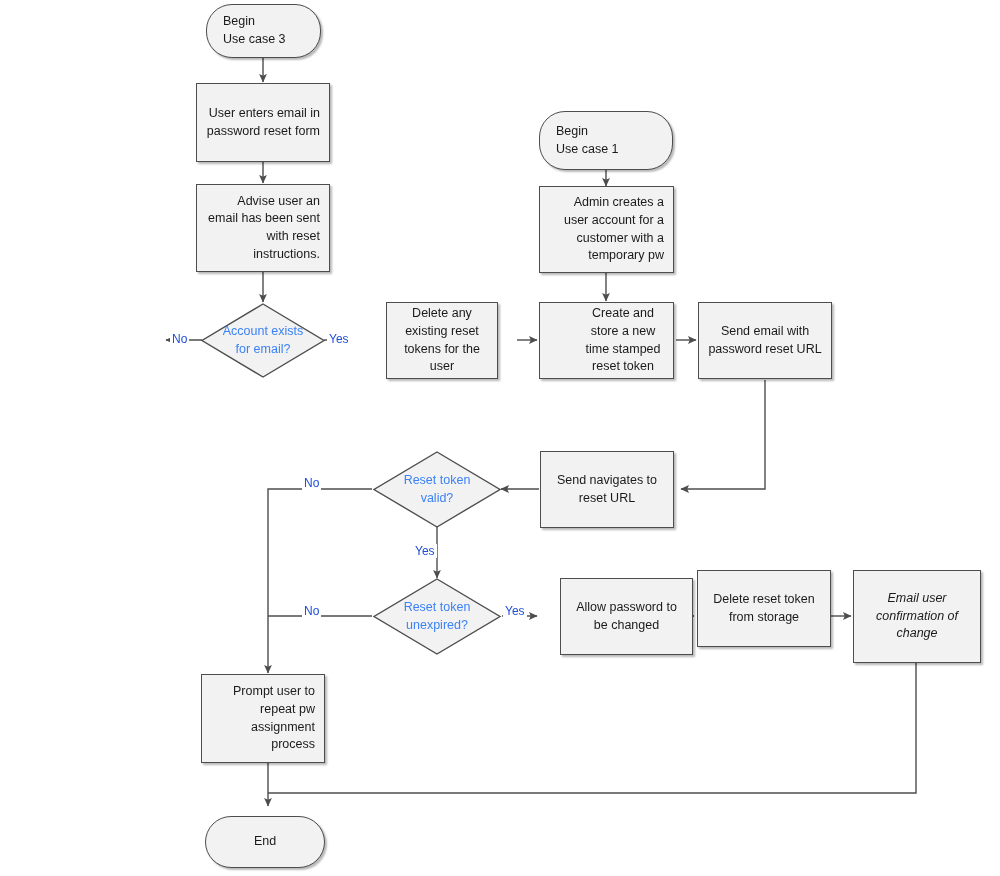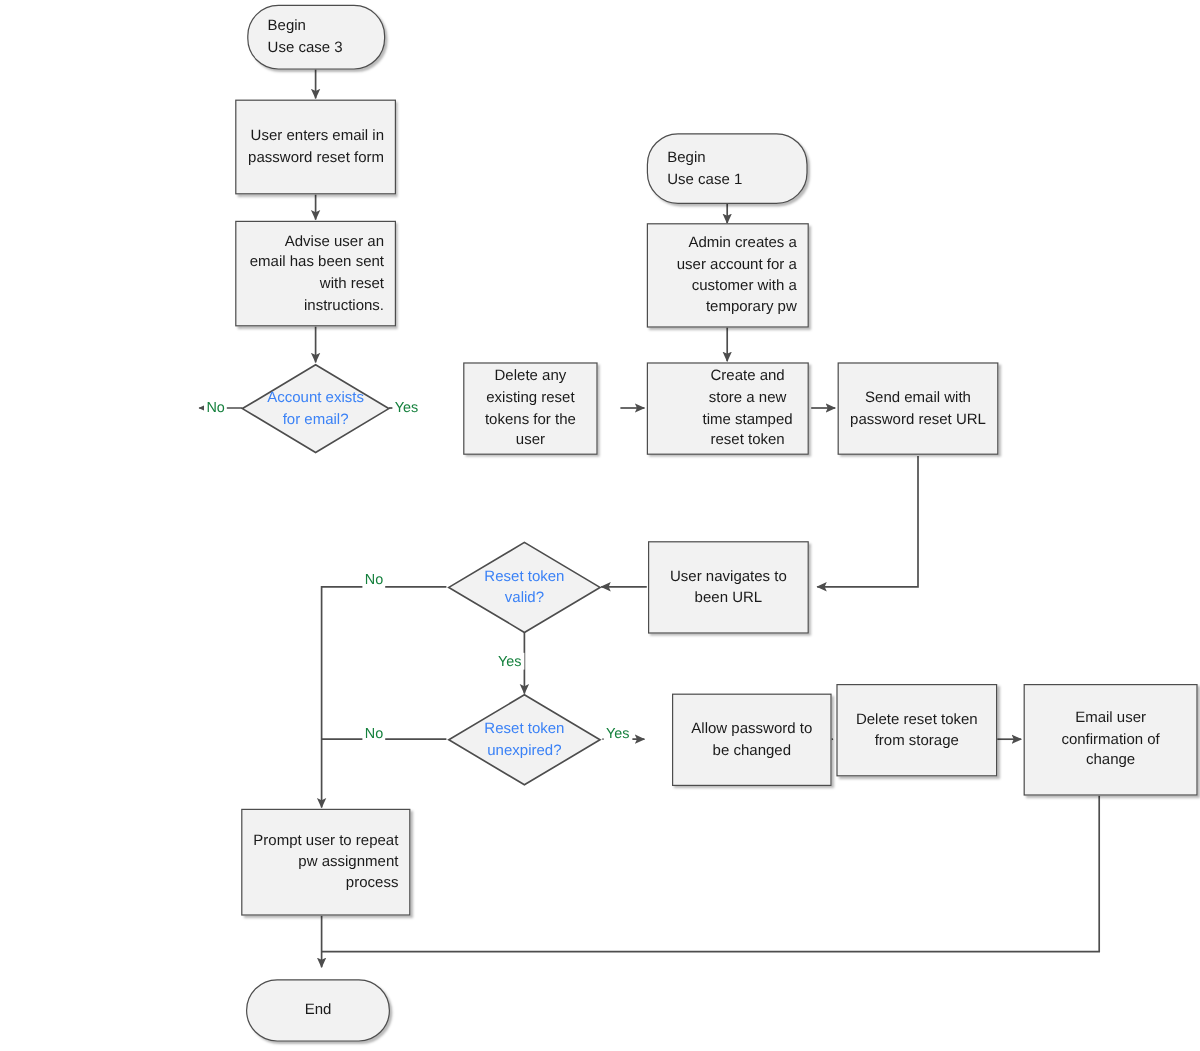--- a/index.html
+++ b/index.html
@@ -78,21 +78,21 @@
     align-items: center;
     justify-content: center;
     text-align: center;
     font-size: 12.5px;
     line-height: 1.4;
     color: #3b82f6;
   }
   .edge-label {
     position: absolute;
     font-size: 12px;
-    color: #15803d;
+    color: #1d4ed8;
     background: #ffffff;
     padding: 0 2px;
     white-space: nowrap;
   }
 </style>
 </head>
 <body>
 
 <div id="flow-root">
 
@@ -189,21 +189,21 @@
 
   <div class="node process align-center" style="left:539px; top:302px; width:135px; height:77px;padding-left:42px;">
     <div class="txt">Create and store a new time stamped reset token</div>
   </div>
 
   <div class="node process align-center" style="left:698px; top:302px; width:134px; height:77px;">
     <div class="txt">Send email with password reset URL</div>
   </div>
 
   <div class="node process align-center" style="left:540px; top:451px; width:134px; height:77px;">
-    <div class="txt">User navigates to been URL</div>
+    <div class="txt">Send navigates to reset URL</div>
   </div>
 
   <div class="decision" style="left:372px; top:450px; width:130px; height:79px;">
     <svg class="dia-shape" viewBox="0 0 130 79" preserveAspectRatio="none">
       <polygon points="65,2 128,39.5 65,77 2,39.5" fill="#f2f2f2" stroke="#4d4d4d" stroke-width="1.4"></polygon>
     </svg>
     <div class="dia-label">
       <div>
         <div>Reset token</div>
         <div>valid?</div>
@@ -224,25 +224,25 @@
   </div>
 
   <div class="node process align-center" style="left:560px; top:578px; width:133px; height:77px;">
     <div class="txt">Allow password to be changed</div>
   </div>
 
   <div class="node process align-center" style="left:697px; top:570px; width:134px; height:77px;">
     <div class="txt">Delete reset token from storage</div>
   </div>
 
-  <div class="node process align-center" style="left:853px; top:570px; width:145px; height:93px;">
+  <div class="node process align-center" style="left:853px; top:570px; width:128px; height:93px;font-style:italic;">
     <div class="txt">Email user confirmation of change</div>
   </div>
 
-  <div class="node process align-left" style="left:201px; top:674px; width:141px; height:89px;">
+  <div class="node process align-left" style="left:201px; top:674px; width:124px; height:89px;">
     <div class="txt">Prompt user to repeat pw assignment process</div>
   </div>
 
   <div class="node terminator center" style="left:205px; top:816px; width:120px; height:52px;">
     <div class="txt">End</div>
   </div>
 
   <div class="edge-label" style="left:170px; top:332px;">No</div>
   <div class="edge-label" style="left:327px; top:332px;">Yes</div>
   <div class="edge-label" style="left:302px; top:476px;">No</div>

